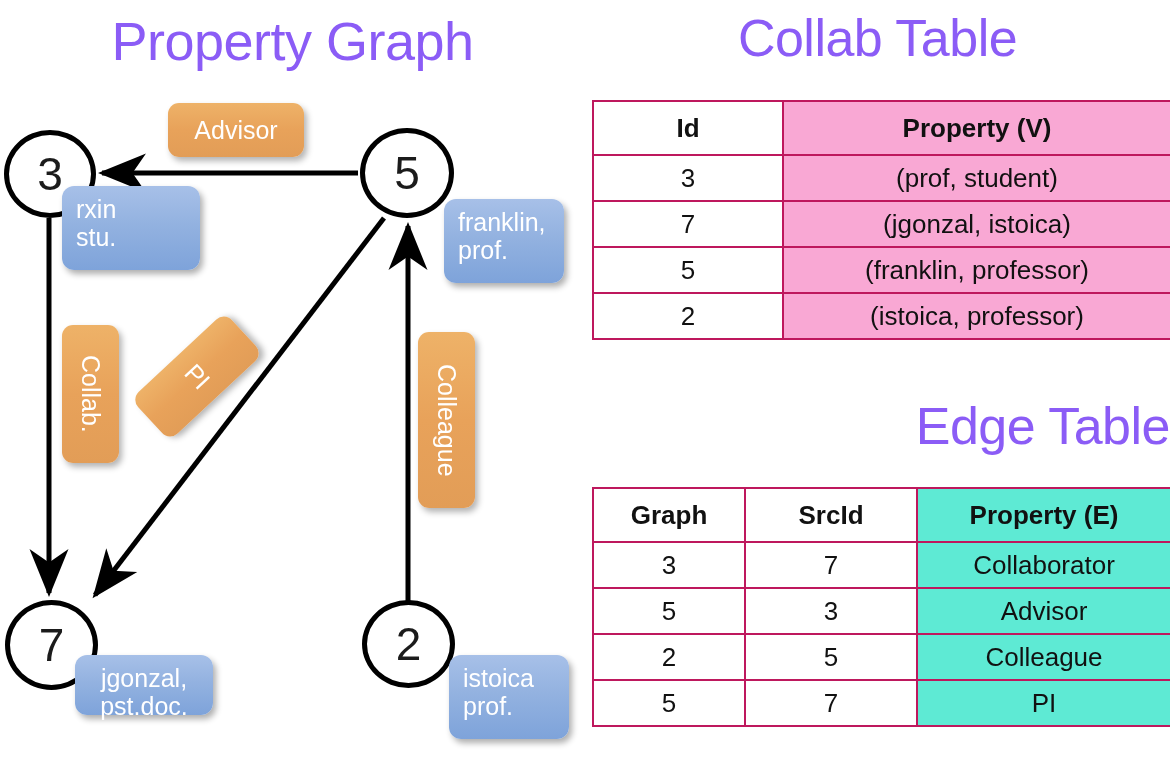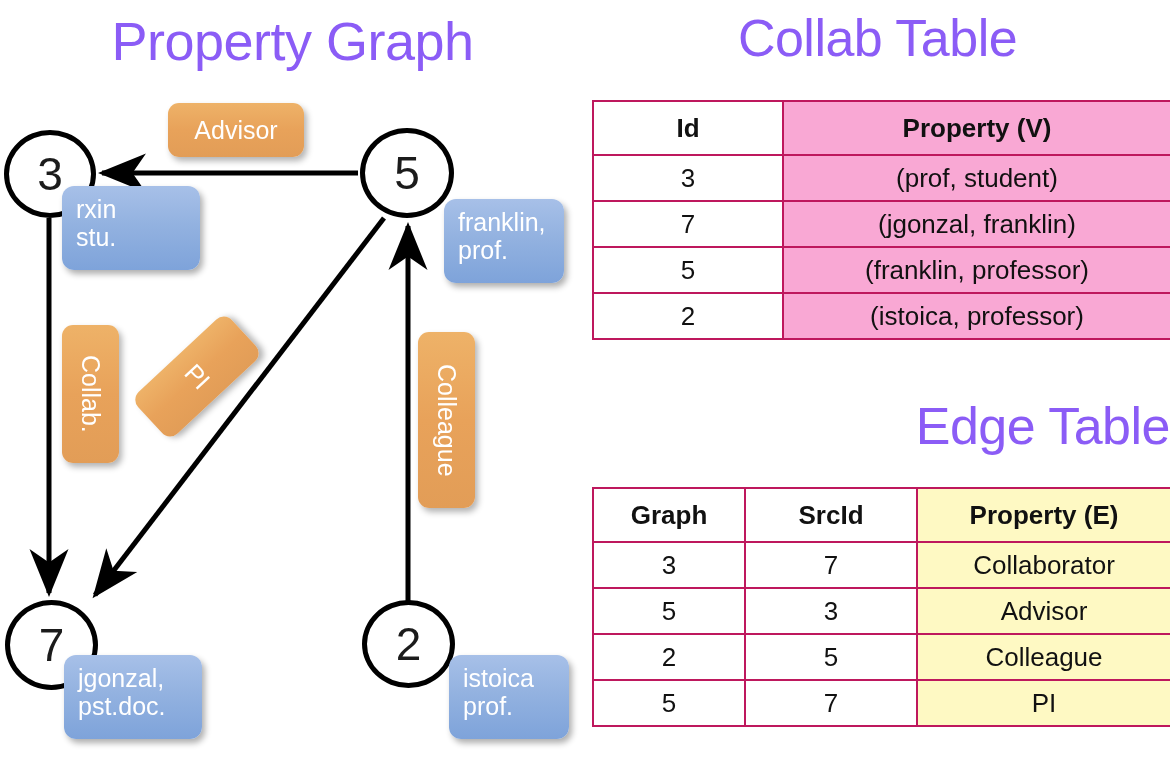--- a/index.html
+++ b/index.html
@@ -33,21 +33,21 @@
           box-shadow:3px 4px 6px rgba(0,0,0,0.30);}
   .ebadge.vert span{writing-mode:vertical-rl;text-orientation:mixed;}
 
   
   table.grid{position:absolute;border-collapse:collapse;table-layout:fixed;}
   table.grid td{border:2px solid #be185d;text-align:center;
                 font-size:26px;color:#111;padding:0;height:44px;
                 font-family:"Liberation Sans", sans-serif;}
   table.grid td.hdr{font-weight:bold;height:52px;}
   td.blue{background:#f9a8d4;}
-  td.tan{background:#fef9c3;}
+  td.tan{background:#5eead4;}
 
   #vertex-table{left:592px;top:100px;width:578px;}
   #vertex-table col.c1{width:190px;}
   #vertex-table col.c2{width:388px;}
 
   #edge-table{left:592px;top:487px;width:578px;}
   #edge-table col.e1{width:152px;}
   #edge-table col.e2{width:172px;}
   #edge-table col.e3{width:254px;}
 </style>
@@ -98,21 +98,21 @@
   </div>
 
   <div class="vbadge" style="left:62px;top:96px;width:138px;height:84px;">
     <div>rxin</div>
     <div>stu.</div>
   </div>
   <div class="vbadge" style="left:444px;top:96px;width:120px;height:84px;margin-top:13px;">
     <div>franklin,</div>
     <div>prof.</div>
   </div>
-  <div class="vbadge" style="left:64px;top:565px;width:138px;height:84px;">
+  <div class="vbadge" style="left:75px;top:565px;width:138px;height:60px;text-align:center;">
     <div>jgonzal,</div>
     <div>pst.doc.</div>
   </div>
   <div class="vbadge" style="left:423px;top:565px;width:120px;height:84px;margin-left:26px;">
     <div>istoica</div>
     <div>prof.</div>
   </div>
 
   <div class="ebadge" style="left:168px;top:13px;width:136px;height:54px;">
     <span>Advisor</span>
@@ -141,21 +141,21 @@
     <tr>
       <td class="hdr">Id</td>
       <td class="hdr blue">Property (V)</td>
     </tr>
     <tr>
       <td>3</td>
       <td class="blue">(prof, student)</td>
     </tr>
     <tr>
       <td>7</td>
-      <td class="blue">(jgonzal, franklin)</td>
+      <td class="blue">(jgonzal, istoica)</td>
     </tr>
     <tr>
       <td>5</td>
       <td class="blue">(franklin, professor)</td>
     </tr>
     <tr>
       <td>2</td>
       <td class="blue">(istoica, professor)</td>
     </tr>
   </tbody>

